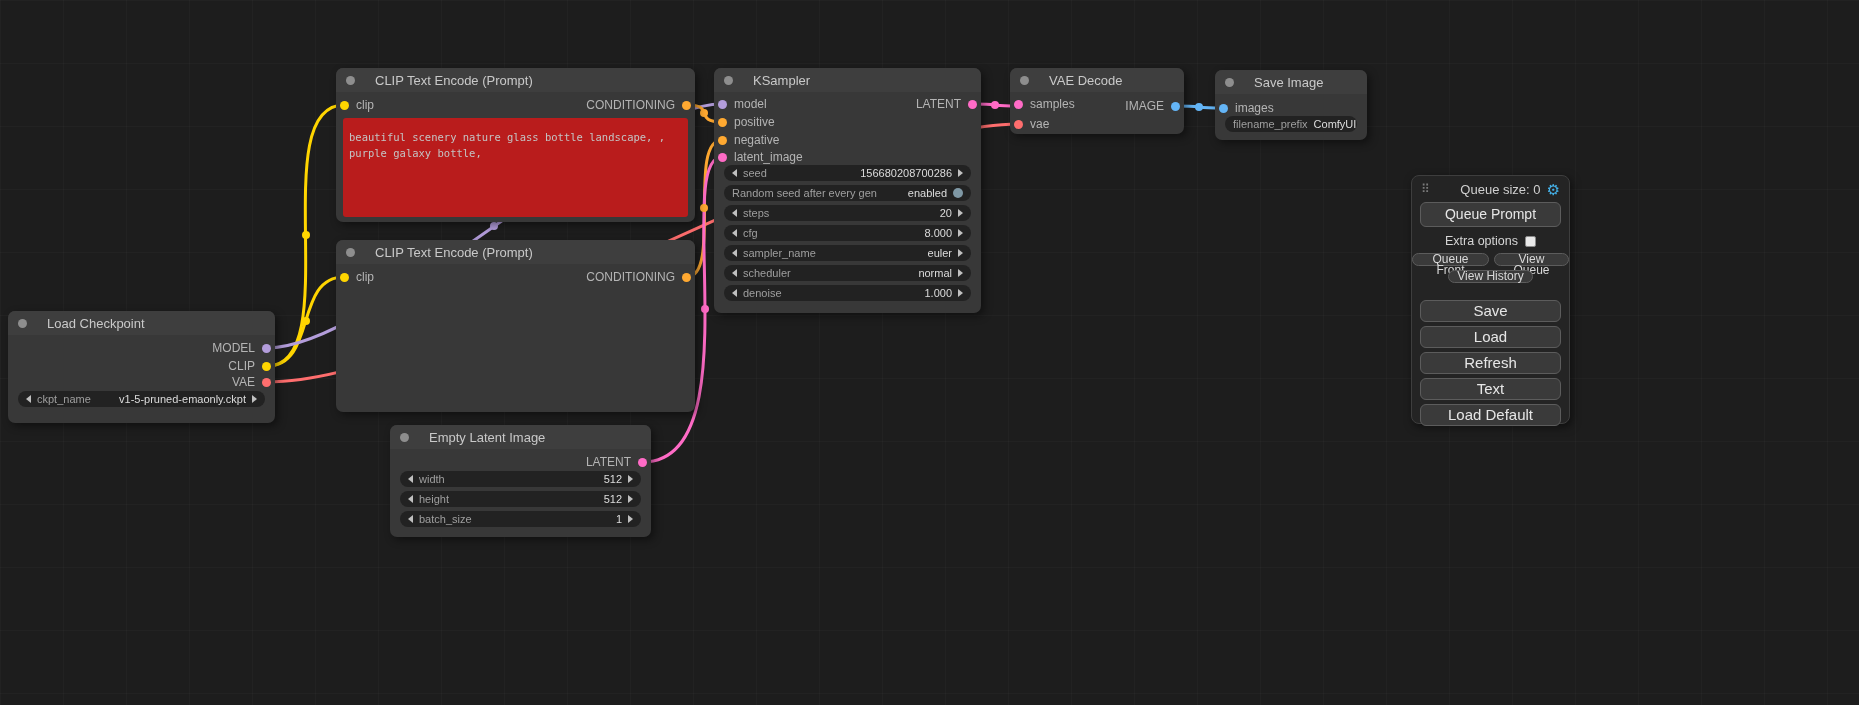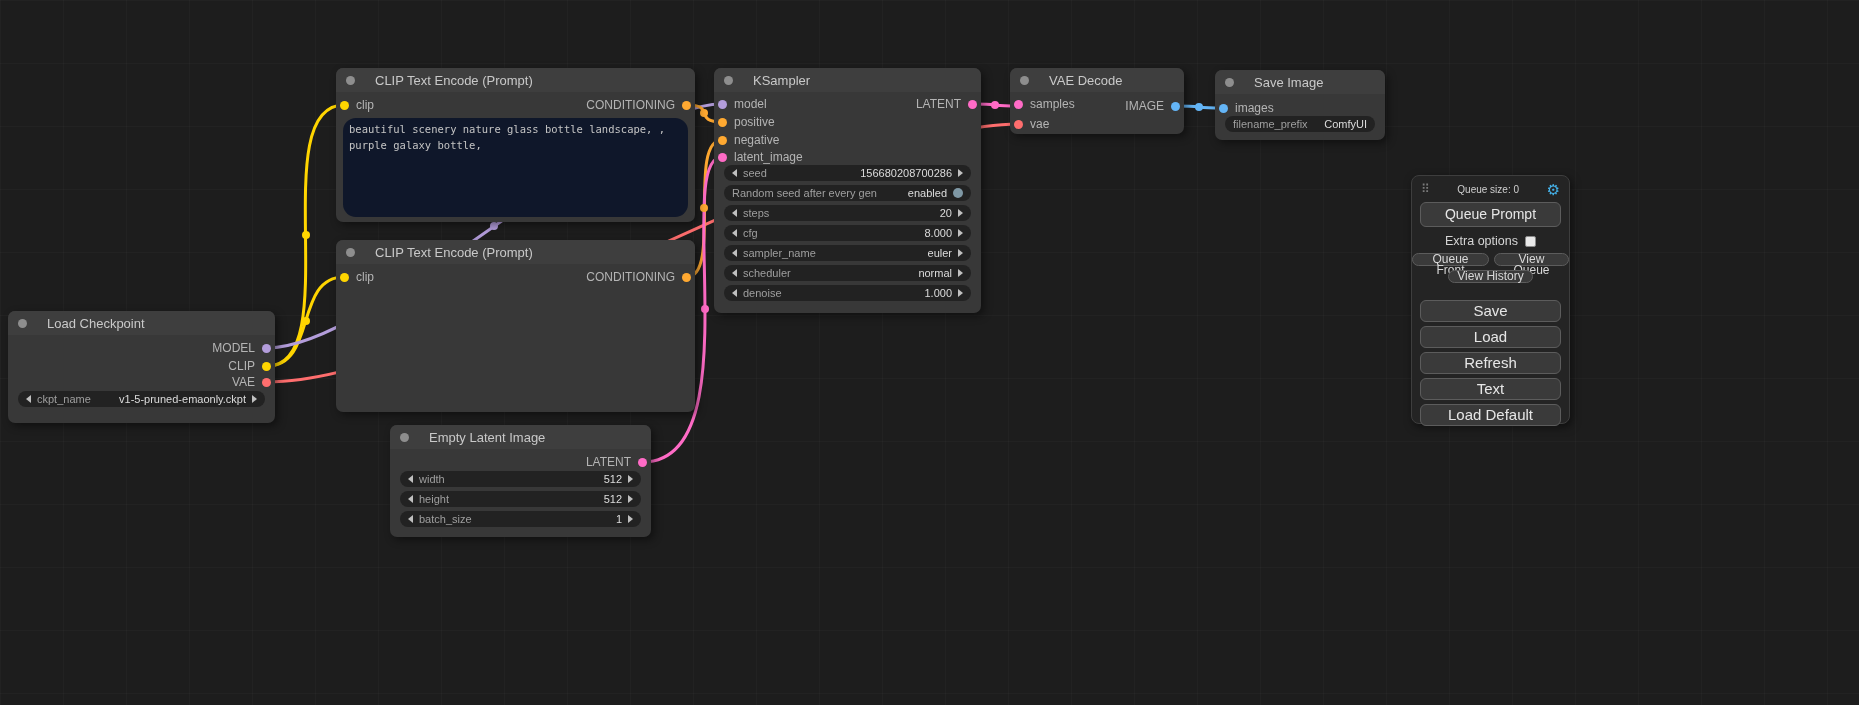--- a/index.html
+++ b/index.html
@@ -53,34 +53,34 @@
   }
   .wname  { color:#9f9f9f; }
   .wvalue { margin-left:auto; color:#dcdcdc; }
   .warrow { width:0; height:0; border-top:4px solid transparent; border-bottom:4px solid transparent; flex:none; }
   .warrow.left  { border-right:5px solid #c0c0c0; }
   .warrow.right { border-left:5px solid #c0c0c0; }
   .toggle-dot { width:10px; height:10px; border-radius:50%; background:var(--c-toggle); flex:none; }
 
   .prompt-text {
     position:absolute; left:7px; right:7px; top:50px; bottom:5px;
-    background:#0f172a; border-radius:13px; padding:4px 6px;
+    background:#b91c1c; border-radius:3px; padding:12px 6px;
     font-family:"DejaVu Sans Mono", monospace; font-size:10.5px; line-height:1.5;
     color:#c4c4c4; white-space:pre-wrap; overflow:hidden;
   }
 
   
   .menu-panel {
     position:absolute; left:1411px; top:175px; width:159px; height:249px;
     background:#242424; border:1px solid #3e3e3e; border-radius:8px; z-index:3;
     box-shadow:2px 3px 9px rgba(0,0,0,0.5); color:#d0d0d0;
   }
   .menu-header { display:flex; align-items:center; gap:6px; padding:5px 9px 3px; height:24px; }
   .drag-handle { color:#7a7a7a; font-size:12px; cursor:grab; }
-  .queue-size { flex:1; text-align:center; font-size:10px; color:#cfcfcf; }
+  .queue-size { flex:1; text-align:right; font-size:13px; color:#cfcfcf; }
   .gear { color:var(--c-gear); font-size:15px; line-height:1; }
   .btn {
     display:block; background:#3a3a3a; border:1px solid #5c5c5c; border-radius:6px;
     color:#e6e6e6; text-align:center; cursor:pointer;
   }
   .btn.queue-prompt { margin:2px 8px 7px; height:25px; line-height:23px; font-size:14px; }
   .btn.big { margin:4px 8px; height:22px; line-height:20px; font-size:15px; }
   .extra-row { display:flex; justify-content:center; align-items:center; gap:7px;
                font-size:12.5px; color:#d6d6d6; margin:1px 0 5px; }
   .checkbox { width:11px; height:11px; background:#e9e9e9; border:1px solid #8a8a8a; border-radius:2px; }
@@ -281,21 +281,21 @@
     <div class="slot in" style="top:49px">
       <span class="dot c-vae"></span>
       <span>vae</span>
     </div>
     <div class="slot out" style="top:31px">
       <span>IMAGE</span>
       <span class="dot c-image"></span>
     </div>
   </div>
 
-  <div class="node" style="left:1215px; top:70px; width:170px; height:70px;">
+  <div class="node" style="left:1215px; top:70px; width:152px; height:70px;">
     <div class="node-title">
       <span class="collapse-dot"></span>
       <span class="title-text">Save Image</span>
     </div>
     <div class="slot in" style="top:31px">
       <span class="dot c-image"></span>
       <span>images</span>
     </div>
     <div class="widget" style="top:46px">
       <span class="wname">filename_prefix</span>

